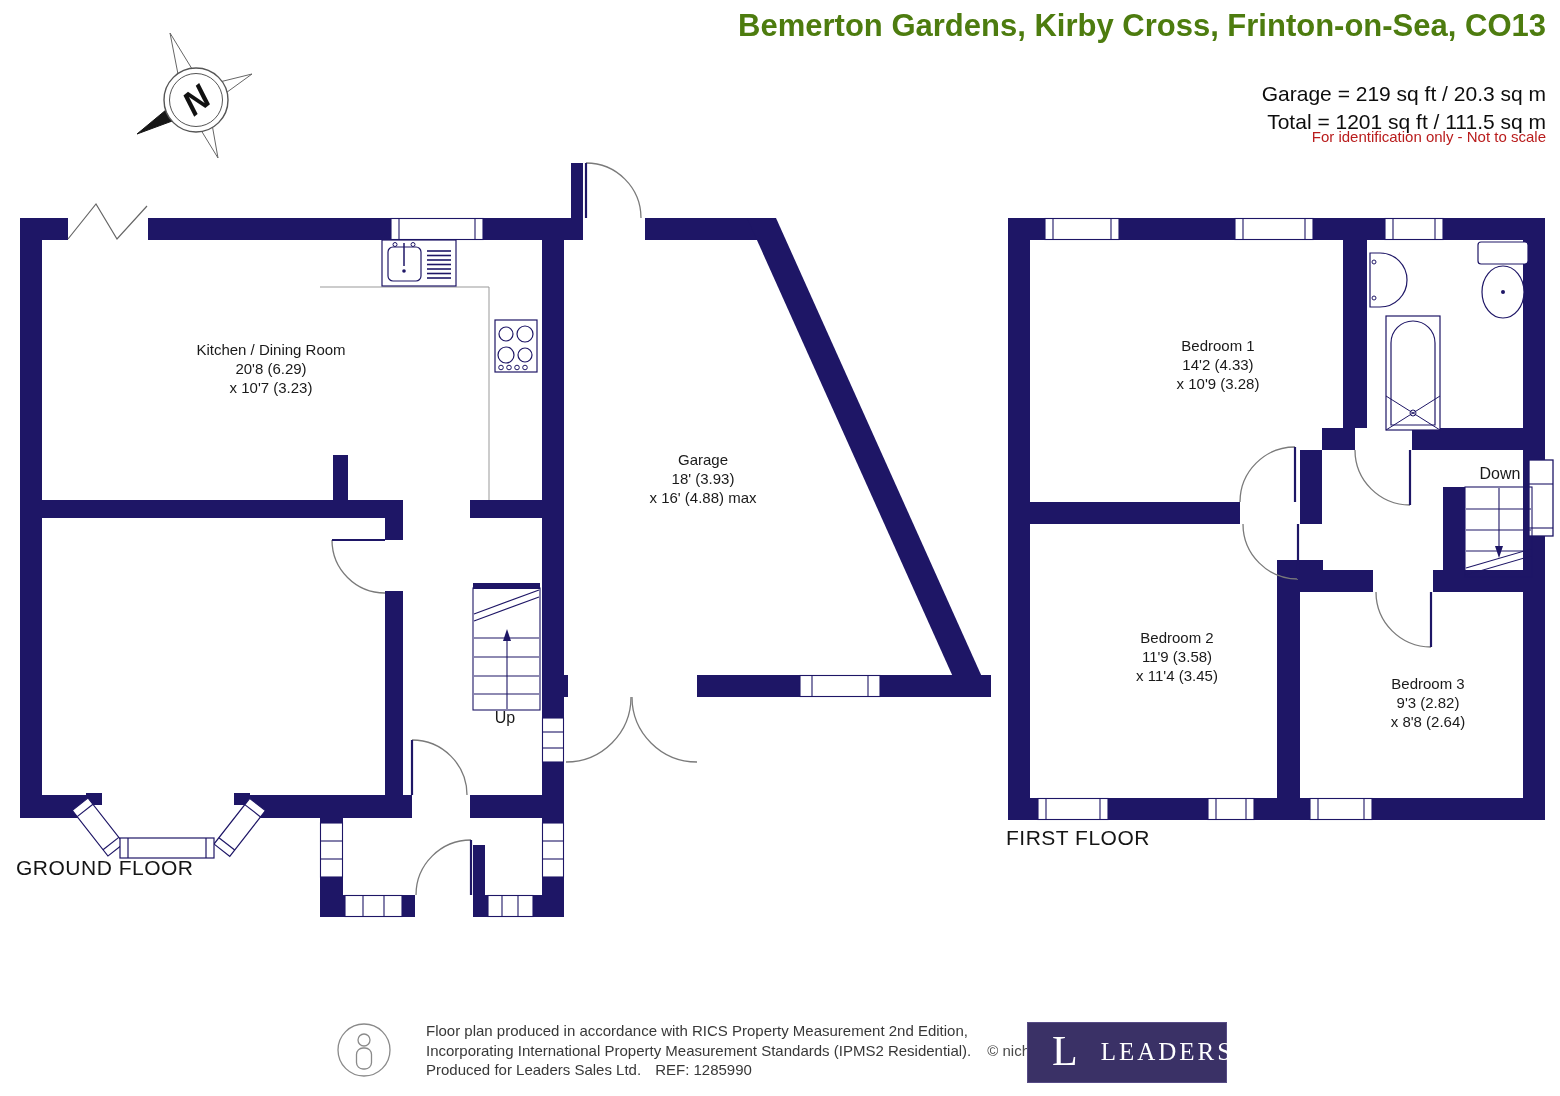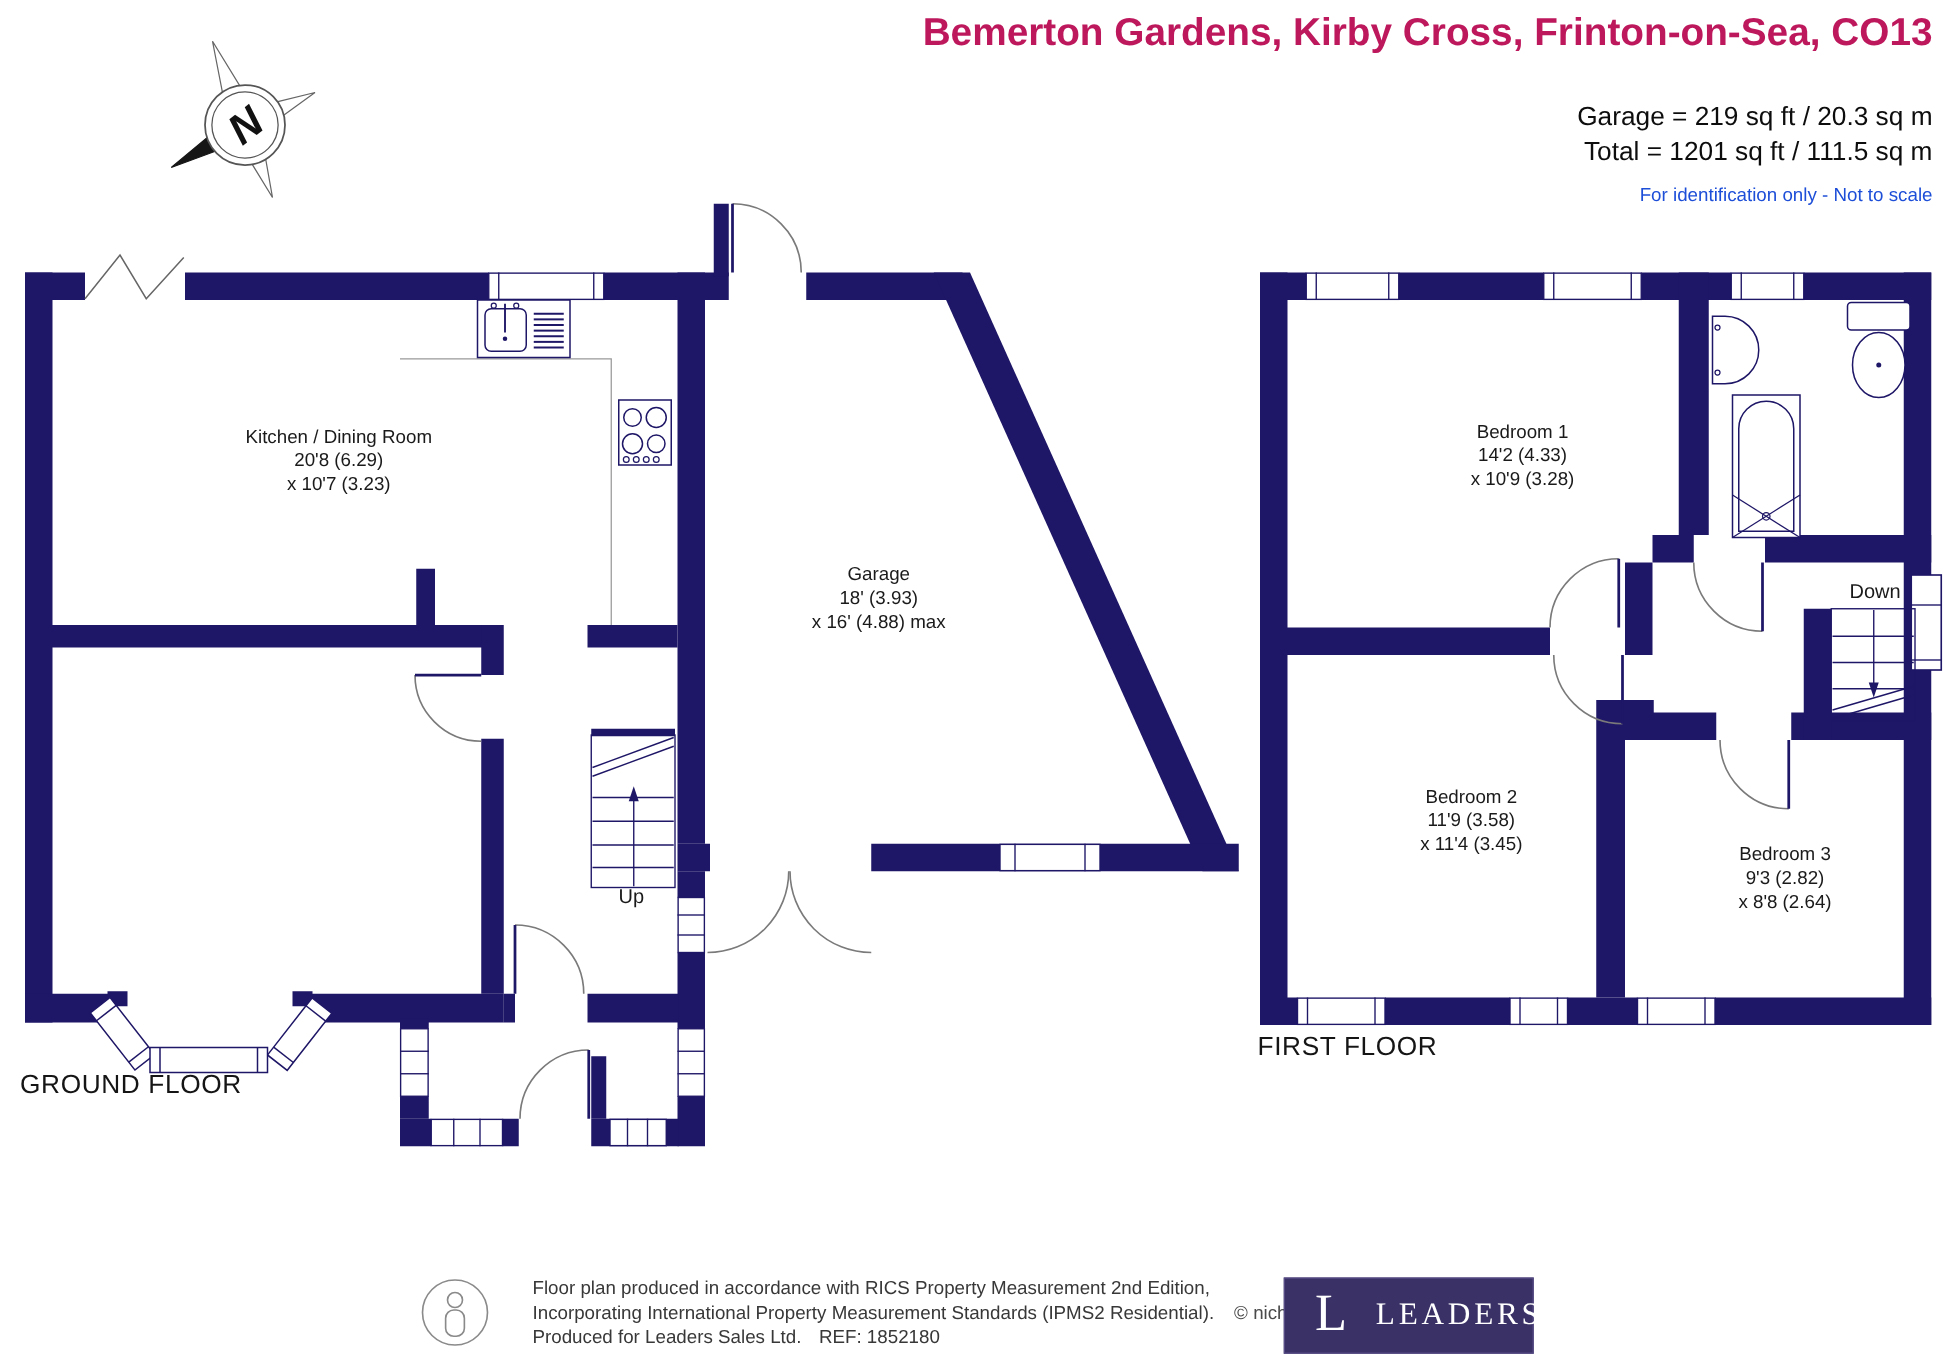--- a/index.html
+++ b/index.html
@@ -1,22 +1,22 @@
 <!DOCTYPE html>
 <html><head>
 <meta charset="utf-8">
 <style>
   html,body{margin:0;padding:0;background:#fff;}
   #page{position:relative;width:1560px;height:1096px;background:#fff;overflow:hidden;
         font-family:"Liberation Sans",sans-serif;color:#111;}
   svg{position:absolute;left:0;top:0;}
   .title{position:absolute;top:8px;right:14px;font-size:31px;font-weight:bold;
-         white-space:nowrap;color:#be185d;}
+         white-space:nowrap;color:#4d7c0f;}
   .area-line{position:absolute;right:14px;font-size:21px;color:#0d0d0d;white-space:nowrap;}
-  .disclaimer{position:absolute;right:14px;top:148px;font-size:15px;color:#1d4ed8;white-space:nowrap;}
+  .disclaimer{position:absolute;right:14px;top:128px;font-size:15px;color:#b91c1c;white-space:nowrap;}
   .room-label{position:absolute;transform:translateX(-50%);text-align:center;
               font-size:15px;line-height:19px;color:#1a1a1a;white-space:nowrap;}
   .stair-label{position:absolute;transform:translateX(-50%);font-size:16px;color:#1a1a1a;}
   .floor-label{position:absolute;font-size:21px;color:#151515;letter-spacing:.5px;white-space:nowrap;}
   .footer-text{position:absolute;left:398px;top:1021px;font-size:15px;line-height:19.5px;
                color:#383838;white-space:nowrap;margin-left:28px;}
   .copyright{margin-left:16px;color:#4a4a4a;}
   .ref{margin-left:14px;}
   .logo{position:absolute;left:1027px;top:1022px;width:200px;height:61px;background:#3a3166;
         border:1px solid #564b85;box-sizing:border-box;display:flex;align-items:center;
@@ -346,21 +346,21 @@
 
   <div class="stair-label" style="left:505px;top:709px">Up</div>
   <div class="stair-label" style="left:1500px;top:465px">Down</div>
 
   <div class="floor-label" style="left:16px;top:856px">GROUND FLOOR</div>
   <div class="floor-label" style="left:1006px;top:826px">FIRST FLOOR</div>
 
   <div class="footer-text">
     <div>Floor plan produced in accordance with RICS Property Measurement 2nd Edition,</div>
     <div><span>Incorporating International Property Measurement Standards (IPMS2 Residential).</span><span class="copyright">© nichecom 2025.</span></div>
-    <div><span>Produced for Leaders Sales Ltd.</span><span class="ref">REF: 1852180</span></div>
+    <div><span>Produced for Leaders Sales Ltd.</span><span class="ref">REF: 1285990</span></div>
   </div>
 
   <div class="logo">
     <span class="initial">L</span>
     <span class="divider"></span>
     <span class="name">LEADERS</span>
   </div>
 
 </div>
 

